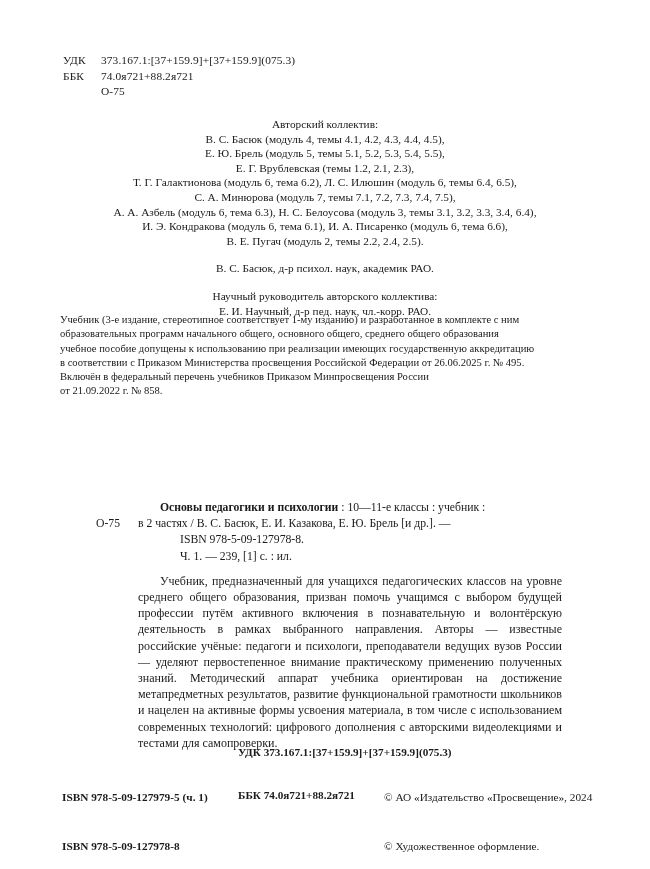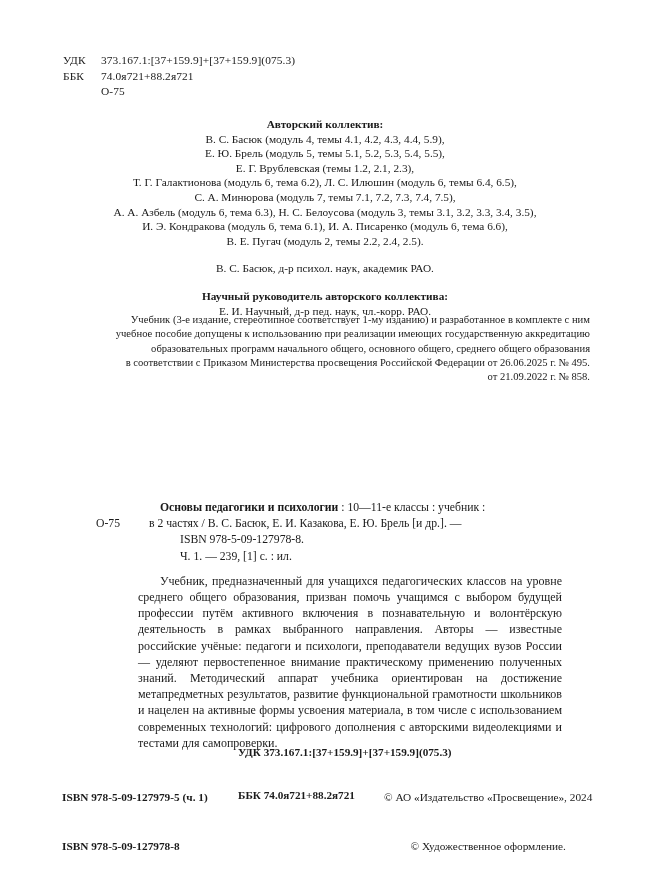--- a/index.html
+++ b/index.html
@@ -51,30 +51,30 @@
   .credits {
     position: absolute;
     left: 0;
     top: 117px;
     width: 650px;
     text-align: center;
     font-size: 11.3px;
     line-height: 14.6px;
   }
   .credits .line { white-space: nowrap; }
-  .credits .heading { white-space: nowrap; font-weight: bold; }
+  .credits .heading { white-space: nowrap; }
   .gap-block { height: 13px; }
 
   
   .approval {
     position: absolute;
     left: 60px;
     top: 313px;
     width: 530px;
-    text-align: right;
+    text-align: left;
     font-size: 10.6px;
     line-height: 14.3px;
   }
   .approval .line { white-space: nowrap; }
 
   
   .biblio {
     position: absolute;
     left: 96px;
     top: 500px;
@@ -90,21 +90,21 @@
     white-space: nowrap;
   }
   .biblio-body {
     margin-left: 42px;
   }
   .biblio-title-line {
     text-indent: 22px;
     white-space: nowrap;
   }
   .biblio-title-line b { font-weight: bold; }
-  .biblio-line { white-space: nowrap; margin-left: 11px; }
+  .biblio-line { white-space: nowrap; }
   .biblio-indent1 { padding-left: 22px; white-space: nowrap; }
   .biblio-indent2 { padding-left: 42px; white-space: nowrap; }
 
   .annot {
     margin-left: 42px;
     margin-top: 8px;
     font-size: 12px;
     line-height: 16.2px;
     text-align: justify;
     text-indent: 22px;
@@ -134,65 +134,66 @@
     white-space: pre;
   }
   .copyright {
     position: absolute;
     left: 384px;
     top: 757px;
     font-size: 11.3px;
     line-height: 16.2px;
     white-space: pre;
   }
-  .copyright .cline { white-space: pre; text-align: center; }
+  .copyright .cline { white-space: pre; }
 </style>
 </head>
 <body>
 
 <div class="page">
 
   <div class="udc-block">
     <div class="udc-row">
       <span class="udc-label">УДК</span>
       <span class="udc-value">373.167.1:[37+159.9]+[37+159.9](075.3)</span>
     </div>
     <div class="udc-row">
       <span class="udc-label">ББК</span>
       <span class="udc-value">74.0я721+88.2я721</span>
     </div>
     <div class="udc-cipher">О-75</div>
   </div>
 
   <div class="credits">
     <div class="heading">Авторский коллектив:</div>
-    <div class="line">В. С. Басюк (модуль 4, темы 4.1, 4.2, 4.3, 4.4, 5.9),</div>
+    <div class="line">В. С. Басюк (модуль 4, темы 4.1, 4.2, 4.3, 4.4, 4.5),</div>
     <div class="line">Е. Ю. Брель (модуль 5, темы 5.1, 5.2, 5.3, 5.4, 5.5),</div>
     <div class="line">Е. Г. Врублевская (темы 1.2, 2.1, 2.3),</div>
     <div class="line">Т. Г. Галактионова (модуль 6, тема 6.2), Л. С. Илюшин (модуль 6, темы 6.4, 6.5),</div>
     <div class="line">С. А. Минюрова (модуль 7, темы 7.1, 7.2, 7.3, 7.4, 7.5),</div>
-    <div class="line">А. А. Азбель (модуль 6, тема 6.3), Н. С. Белоусова (модуль 3, темы 3.1, 3.2, 3.3, 3.4, 3.5),</div>
+    <div class="line">А. А. Азбель (модуль 6, тема 6.3), Н. С. Белоусова (модуль 3, темы 3.1, 3.2, 3.3, 3.4, 6.4),</div>
     <div class="line">И. Э. Кондракова (модуль 6, тема 6.1), И. А. Писаренко (модуль 6, тема 6.6),</div>
     <div class="line">В. Е. Пугач (модуль 2, темы 2.2, 2.4, 2.5).</div>
 
     <div class="gap-block"></div>
 
     <div class="line">В. С. Басюк, д-р психол. наук, академик РАО.</div>
 
     <div class="gap-block"></div>
 
     <div class="heading">Научный руководитель авторского коллектива:</div>
     <div class="line">Е. И. Научный, д-р пед. наук, чл.-корр. РАО.</div>
   </div>
 
   <div class="approval">
     <div class="line">Учебник (3-е издание, стереотипное соответствует 1-му изданию) и разработанное в комплекте с ним</div>
+    <div class="line">образовательных программ начального общего, основного общего, среднего общего образования</div>
     <div class="line">учебное пособие допущены к использованию при реализации имеющих государственную аккредитацию</div>
-    <div class="line">образовательных программ начального общего, основного общего, среднего общего образования</div>
     <div class="line">в соответствии с Приказом Министерства просвещения Российской Федерации от 26.06.2025 г. № 495.</div>
+    <div class="line">Включён в федеральный перечень учебников Приказом Минпросвещения России</div>
     <div class="line">от 21.09.2022 г. № 858.</div>
   </div>
 
   <div class="biblio">
     <div class="biblio-cipher">О-75</div>
     <div class="biblio-body">
       <div class="biblio-title-line"><b>Основы педагогики и психологии</b><span> : 10—11-е классы : учебник :</span></div>
       <div class="biblio-line">в 2 частях / В. С. Басюк, Е. И. Казакова, Е. Ю. Брель [и др.]. —</div>
       <div class="biblio-indent2">ISBN 978-5-09-127978-8.</div>
       <div class="biblio-indent2">Ч. 1. — 239, [1] с. : ил.</div>

